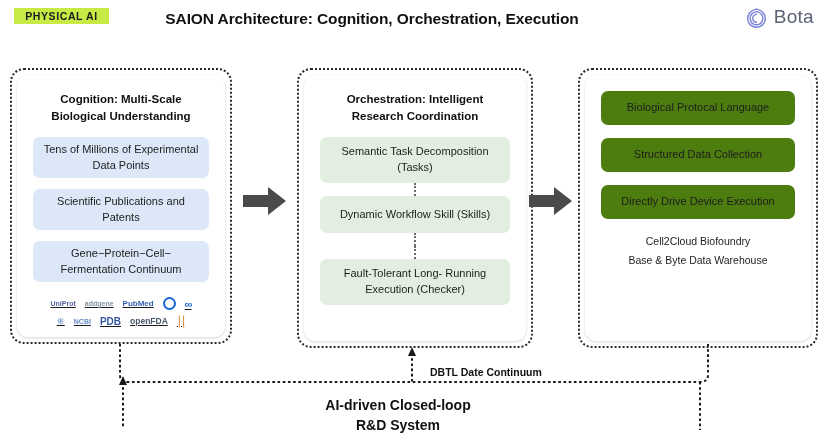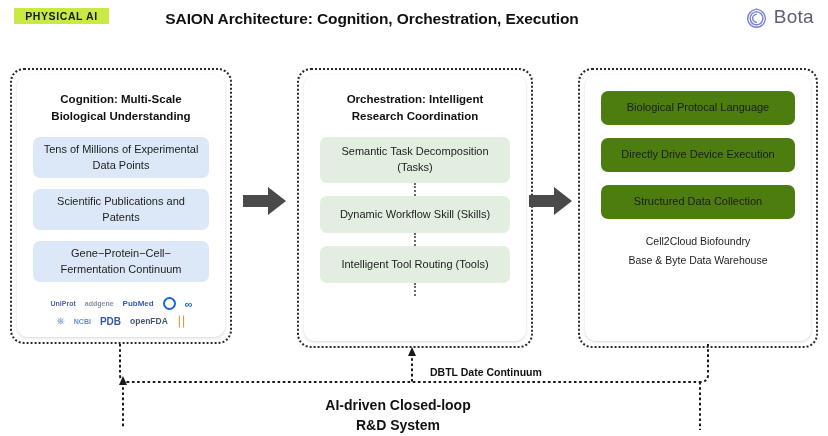--- a/index.html
+++ b/index.html
@@ -81,21 +81,21 @@
     margin:0 auto;
   }
 
   .plain-line{
     font-size:10.5px;color:#1d1d1d;text-align:center;line-height:1.85;
   }
 
   
   .logo-strip{
     width:100%;margin-top:4px;
-    display:flex;flex-direction:column;gap:5px;align-items:center;
+    display:flex;flex-direction:column;gap:5px;align-items:center;text-decoration:underline;
   }
   .logo-row{display:flex;align-items:center;justify-content:center;gap:9px;width:100%;}
   .logo{
     font-size:7px;font-weight:bold;white-space:nowrap;
     display:flex;align-items:center;gap:2px;
     opacity:.95;
   }
   .lg-uniprot{color:#4a5a9a;}
   .lg-addgene{color:#7d8b9e;}
   .lg-pubmed{color:#2a55a8;font-size:8px;}
@@ -167,30 +167,30 @@
   </div>
 </div>
 
 <div class="col" id="col-orchestration">
   <div class="col-inner">
     <div class="col-title">Orchestration: Intelligent Research Coordination</div>
     <div class="chip green">Semantic Task Decomposition (Tasks)</div>
     <div class="connector"></div>
     <div class="chip green">Dynamic Workflow Skill (Skills)</div>
     <div class="connector"></div>
-    <div class="chip green">Intelligent Tool Routing (Tools)</div>
     <div class="connector"></div>
+    <div class="chip green">Fault-Tolerant Long- Running Execution (Checker)</div>
   </div>
 </div>
 
 <div class="col" id="col-execution">
   <div class="col-inner">
     <div class="chip purple">Biological Protocal Language</div>
+    <div class="chip purple">Structured Data Collection</div>
     <div class="chip purple">Directly Drive Device Execution</div>
-    <div class="chip purple">Structured Data Collection</div>
     <div class="plain-line">Cell2Cloud Biofoundry</div>
     <div class="plain-line">Base &amp; Byte Data Warehouse</div>
   </div>
 </div>
 
 <svg class="big-arrow" style="left:243px;top:186px;" viewBox="0 0 44 30">
   <path d="M0 9 L25 9 L25 1 L43 15 L25 29 L25 21 L0 21 Z" fill="#4a4a4a"></path>
 </svg>
 <svg class="big-arrow" style="left:529px;top:186px;" viewBox="0 0 44 30">
   <path d="M0 9 L25 9 L25 1 L43 15 L25 29 L25 21 L0 21 Z" fill="#4a4a4a"></path>

